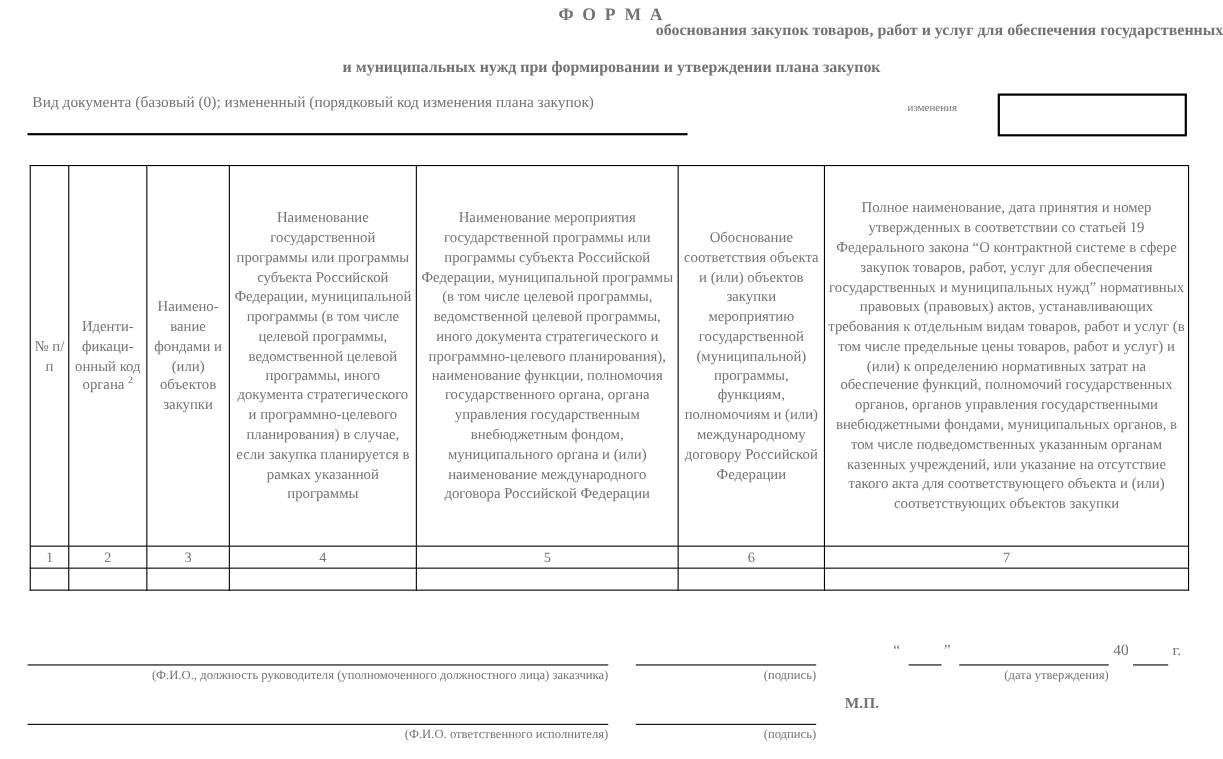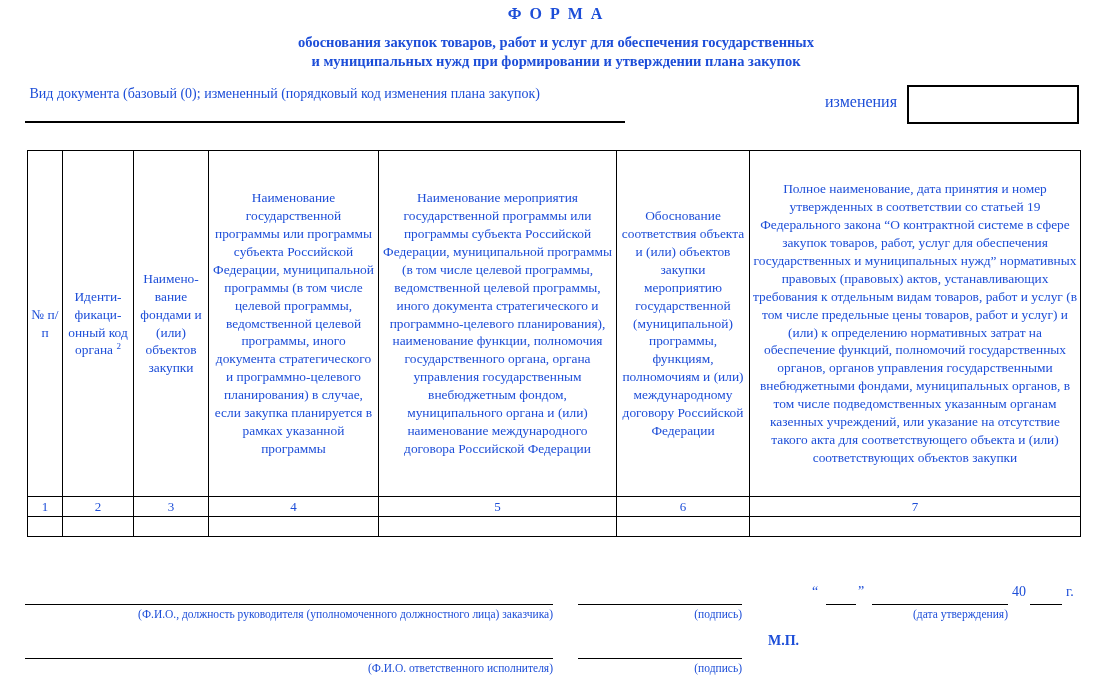--- a/index.html
+++ b/index.html
@@ -2,42 +2,42 @@
 <html><head>
 <meta charset="utf-8">
 <style>
   * { margin: 0; padding: 0; box-sizing: border-box; }
   html, body { background: #ffffff; }
   .page {
     position: relative;
     width: 1112px;
     height: 690px;
     background: #ffffff;
-    color: #1d4ed8;
+    color: #737373;
     font-family: "Liberation Serif", "DejaVu Serif", serif;
     overflow: hidden;
   }
 
   
   .form-title {
     position: absolute;
     top: 5px; left: 0; width: 100%;
     text-align: center;
     font-size: 16px;
     font-weight: bold;
     letter-spacing: 2px;
   }
   .form-subtitle {
     position: absolute;
     left: 0; width: 100%;
     text-align: center;
     font-size: 14.5px;
     font-weight: bold;
   }
-  .subtitle-1 { top: 34px; }
+  .subtitle-1 { top: 20px; text-align: right; }
   .subtitle-2 { top: 53px; font-family: Liberation Serif, serif; }
 
   
   .doc-type-label {
     position: absolute;
     left: 25px; top: 84px;
     width: 515px;
     font-size: 14px;
     line-height: 19px;
     text-align: right;
@@ -45,21 +45,21 @@
   .doc-type-fill-line {
     position: absolute;
     left: 25px; top: 121px;
     width: 600px;
     border-bottom: 2px solid #000;
     height: 1px;
   }
   .changes-label {
     position: absolute;
     left: 825px; top: 93px;
-    font-size: 16px;
+    font-size: 10px;
   }
   .changes-box {
     position: absolute;
     left: 907px; top: 85px;
     width: 172px; height: 39px;
     border: 2px solid #000;
     background: #fff;
   }
 
   

